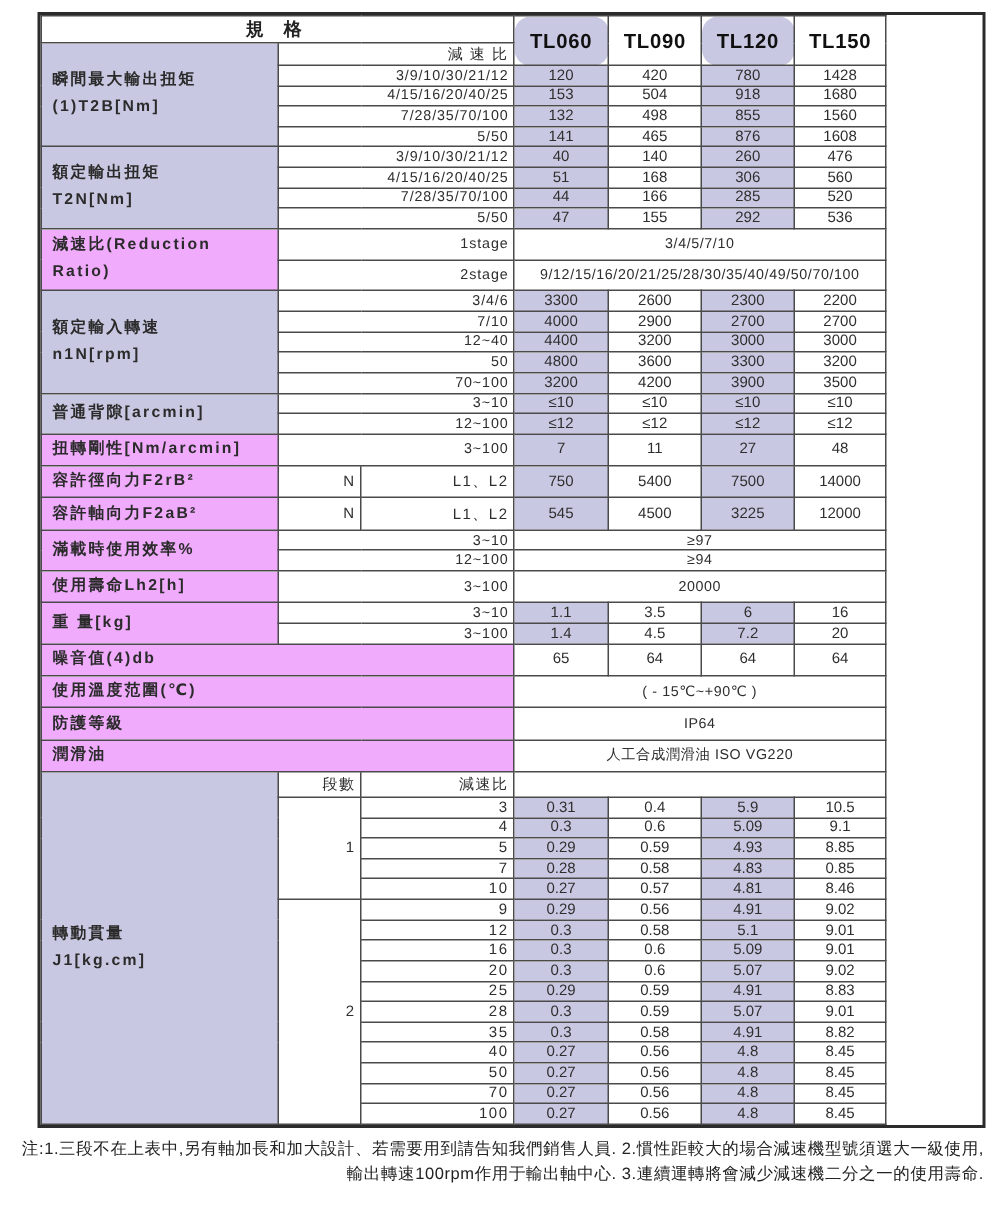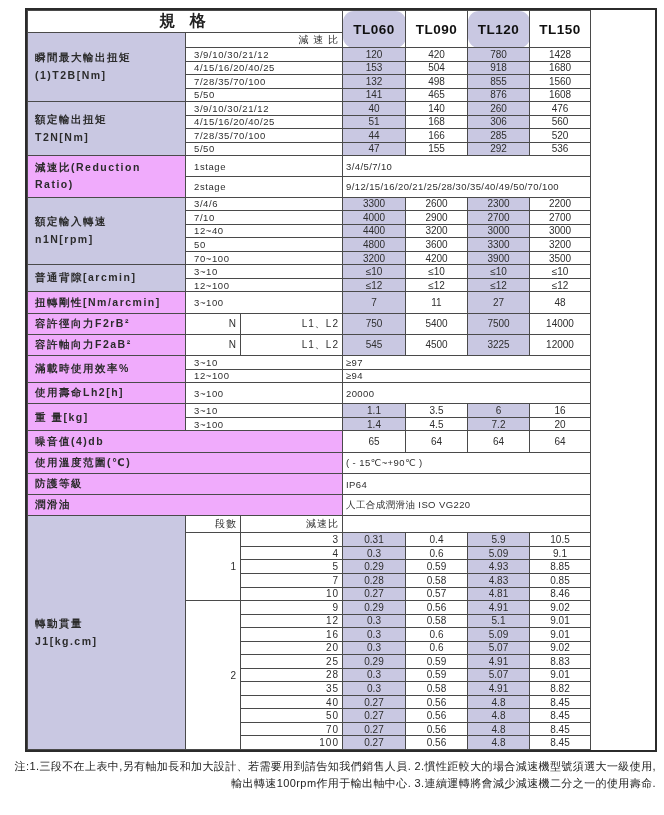--- a/index.html
+++ b/index.html
@@ -2,32 +2,32 @@
 <html style="--lav: #c9c8e2;"><head>
 <meta charset="utf-8">
 <style>
   html,body{margin:0;padding:0;background:#ffffff;}
   body{width:664px;height:815px;position:relative;font-family:"Liberation Sans","DejaVu Sans",sans-serif;color:#333;}
   .frame{position:absolute;left:25px;top:8px;width:632px;height:744px;border:2px solid #2b2b2b;box-sizing:border-box;background:#fff;}
   table.grid{border-collapse:collapse;table-layout:fixed;width:563px;height:740px;}
   td{border:1px solid #4a4a4a;padding:0 3px;font-size:10px;color:#2e2e2e;vertical-align:middle;white-space:nowrap;overflow:hidden;}
   .grid tr:nth-child(1){height:15px;}
   .grid tr:nth-child(2){height:13px;}
-  td.spec{text-align:center;font-weight:bold;font-size:16px;letter-spacing:5px;color:#222;background:#fff;}
+  td.spec{text-align:center;font-weight:bold;font-size:12px;letter-spacing:5px;color:#222;background:#fff;}
   td.mhl,td.mhw{text-align:center;font-weight:bold;font-size:13.5px;color:#101010;letter-spacing:0.5px;border-radius:11px;}
   td.mhl{background:var(--lav);}
   td.mhw{background:#fff;}
   td.gl,td.gw{font-weight:bold;font-size:10.5px;letter-spacing:1.5px;color:#2b2b2b;padding-left:7px;white-space:pre-line;line-height:1.7;}
   td.gl{background:var(--lav);}
   td.gw{background:#f0abfc;margin-left:48px;}
-  td.sub{text-align:left;padding-left:8px;font-size:9.5px;letter-spacing:0.6px;background:#fff;}
+  td.sub{text-align:right;padding-left:8px;font-size:9.5px;letter-spacing:0.6px;background:#fff;}
   td.subc{text-align:right;font-size:10px;letter-spacing:1px;background:#fff;}
   td.vl{text-align:center;background:var(--lav);}
   td.vw{text-align:center;background:#fff;}
-  td.sp{background:#fff;font-size:9.5px;letter-spacing:0.4px;}
+  td.sp{text-align:center;background:#fff;font-size:9.5px;letter-spacing:0.4px;}
   .notes{position:absolute;left:4px;top:758px;width:652px;font-size:11px;line-height:1.5;letter-spacing:0.4px;color:#222;text-align:right;}
 </style>
 </head>
 <body>
 
 <div class="frame">
   <table class="grid">
     <colgroup>
       <col style="width:158px">
         <col style="width:55px">

